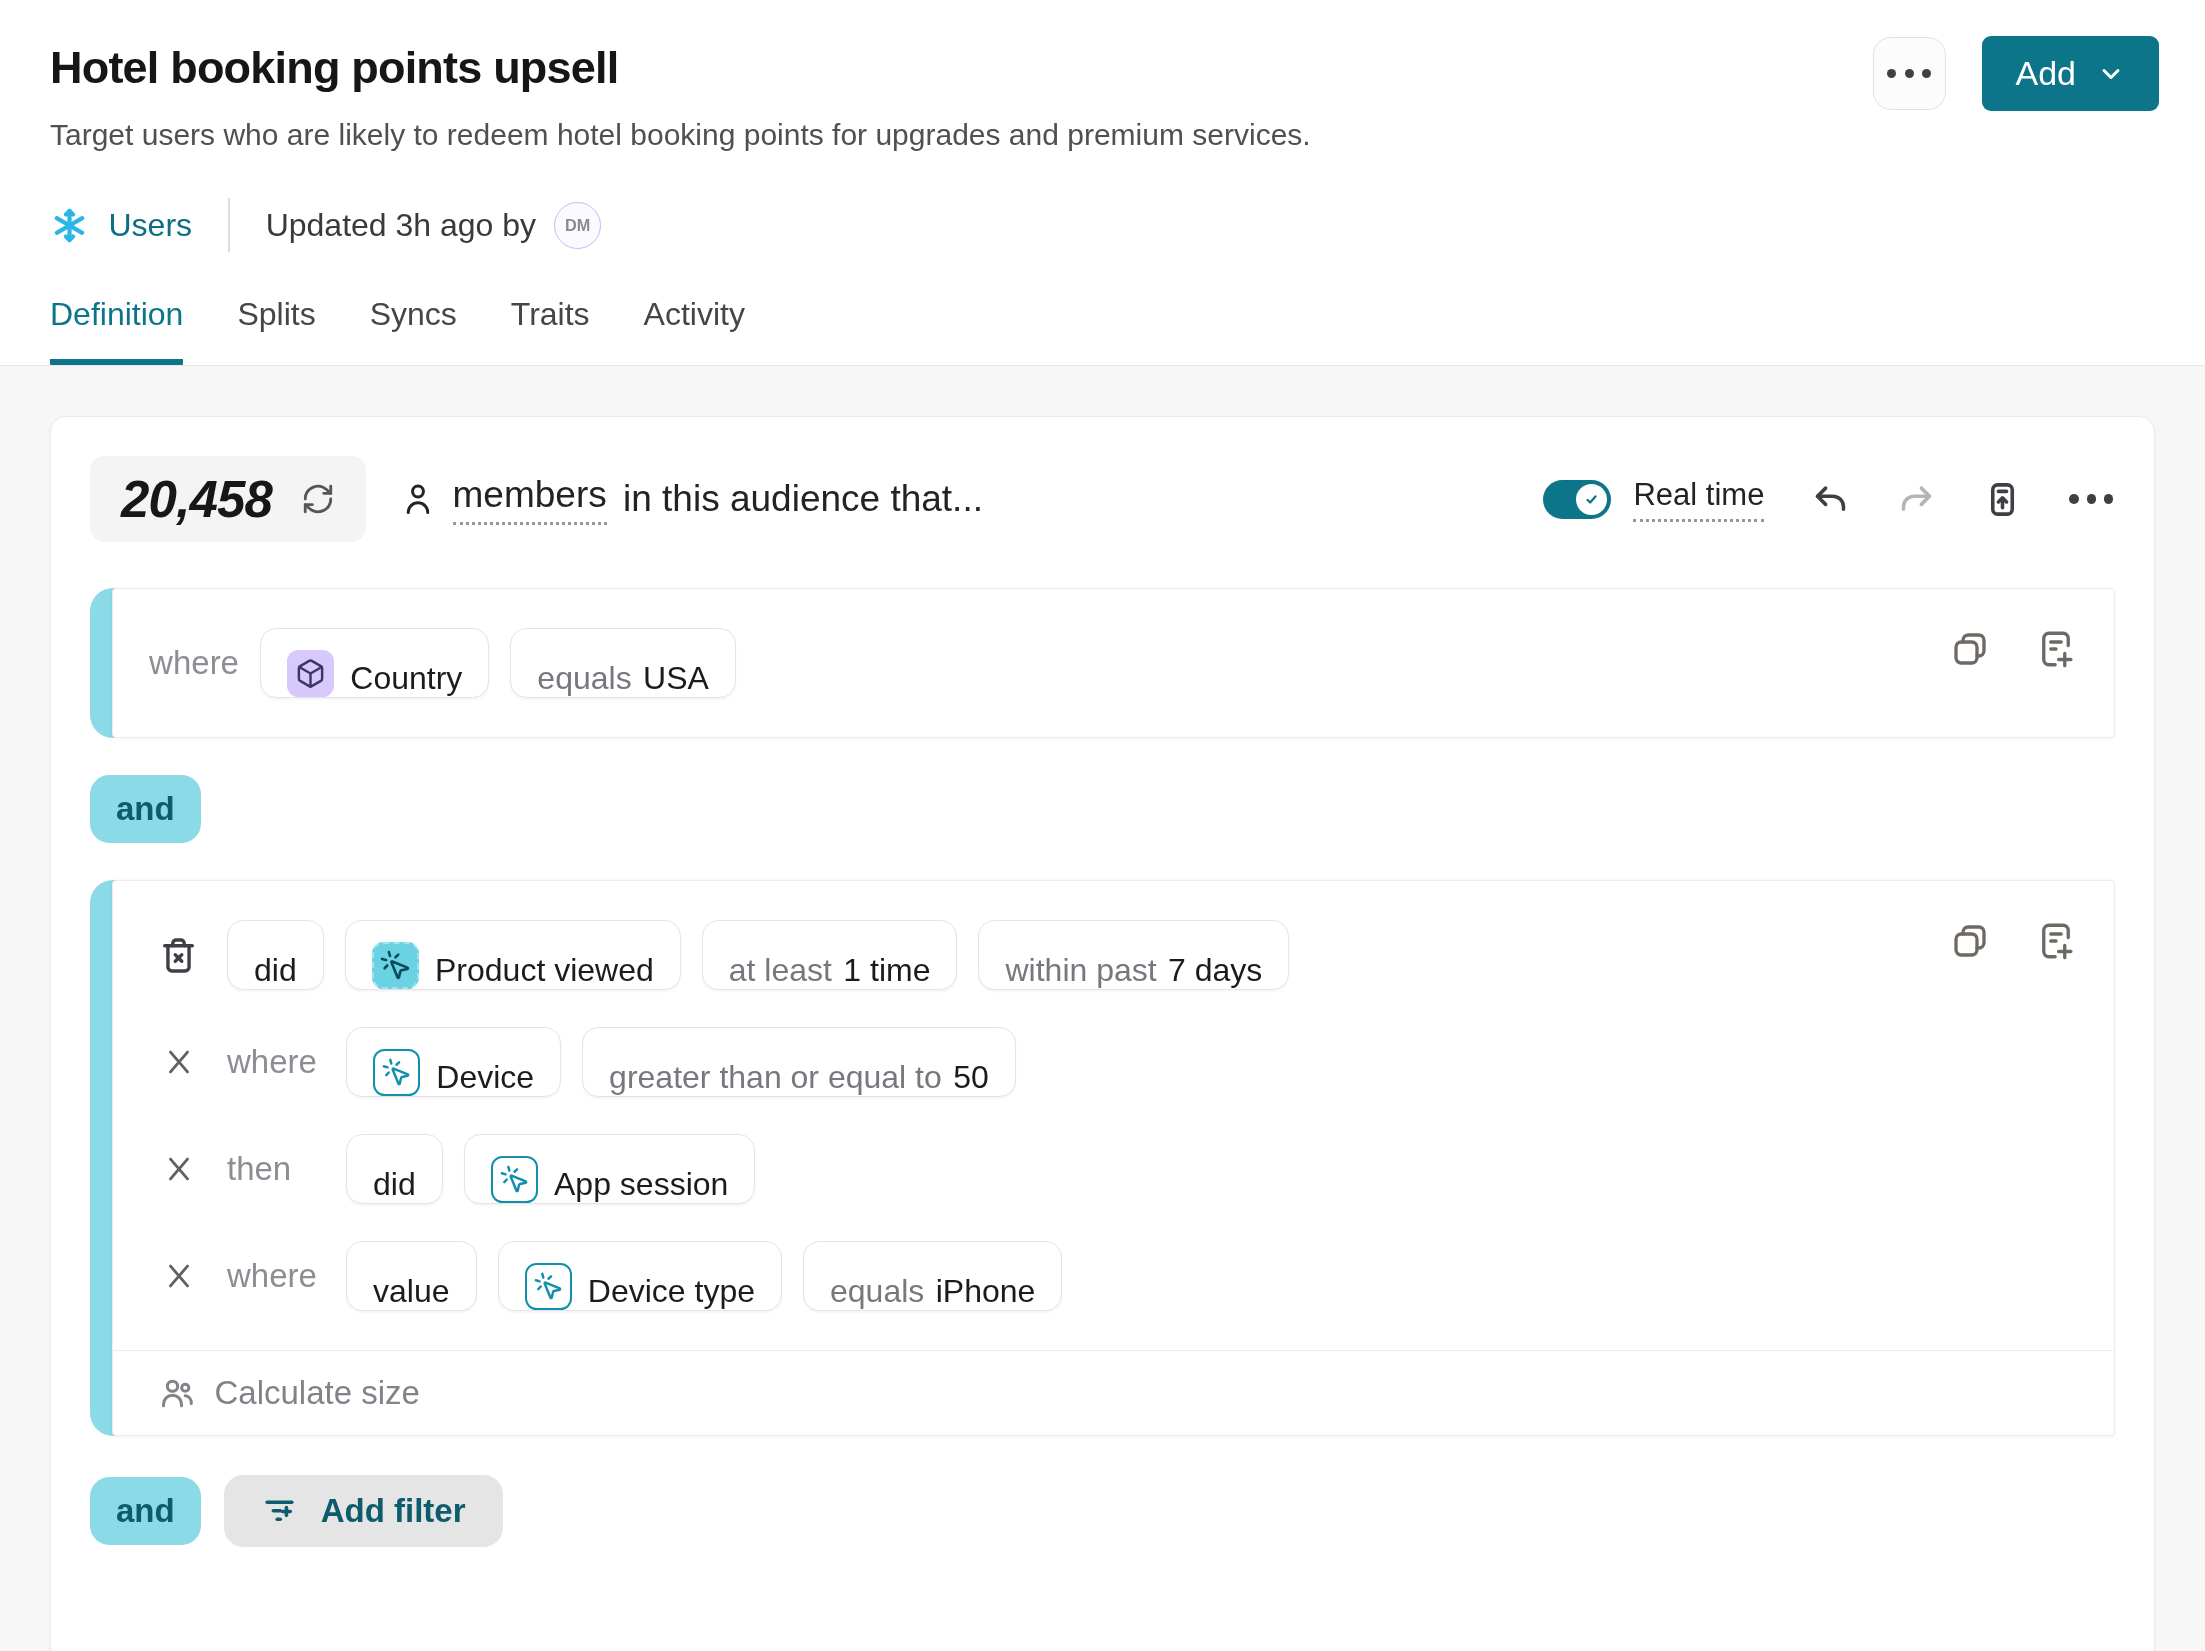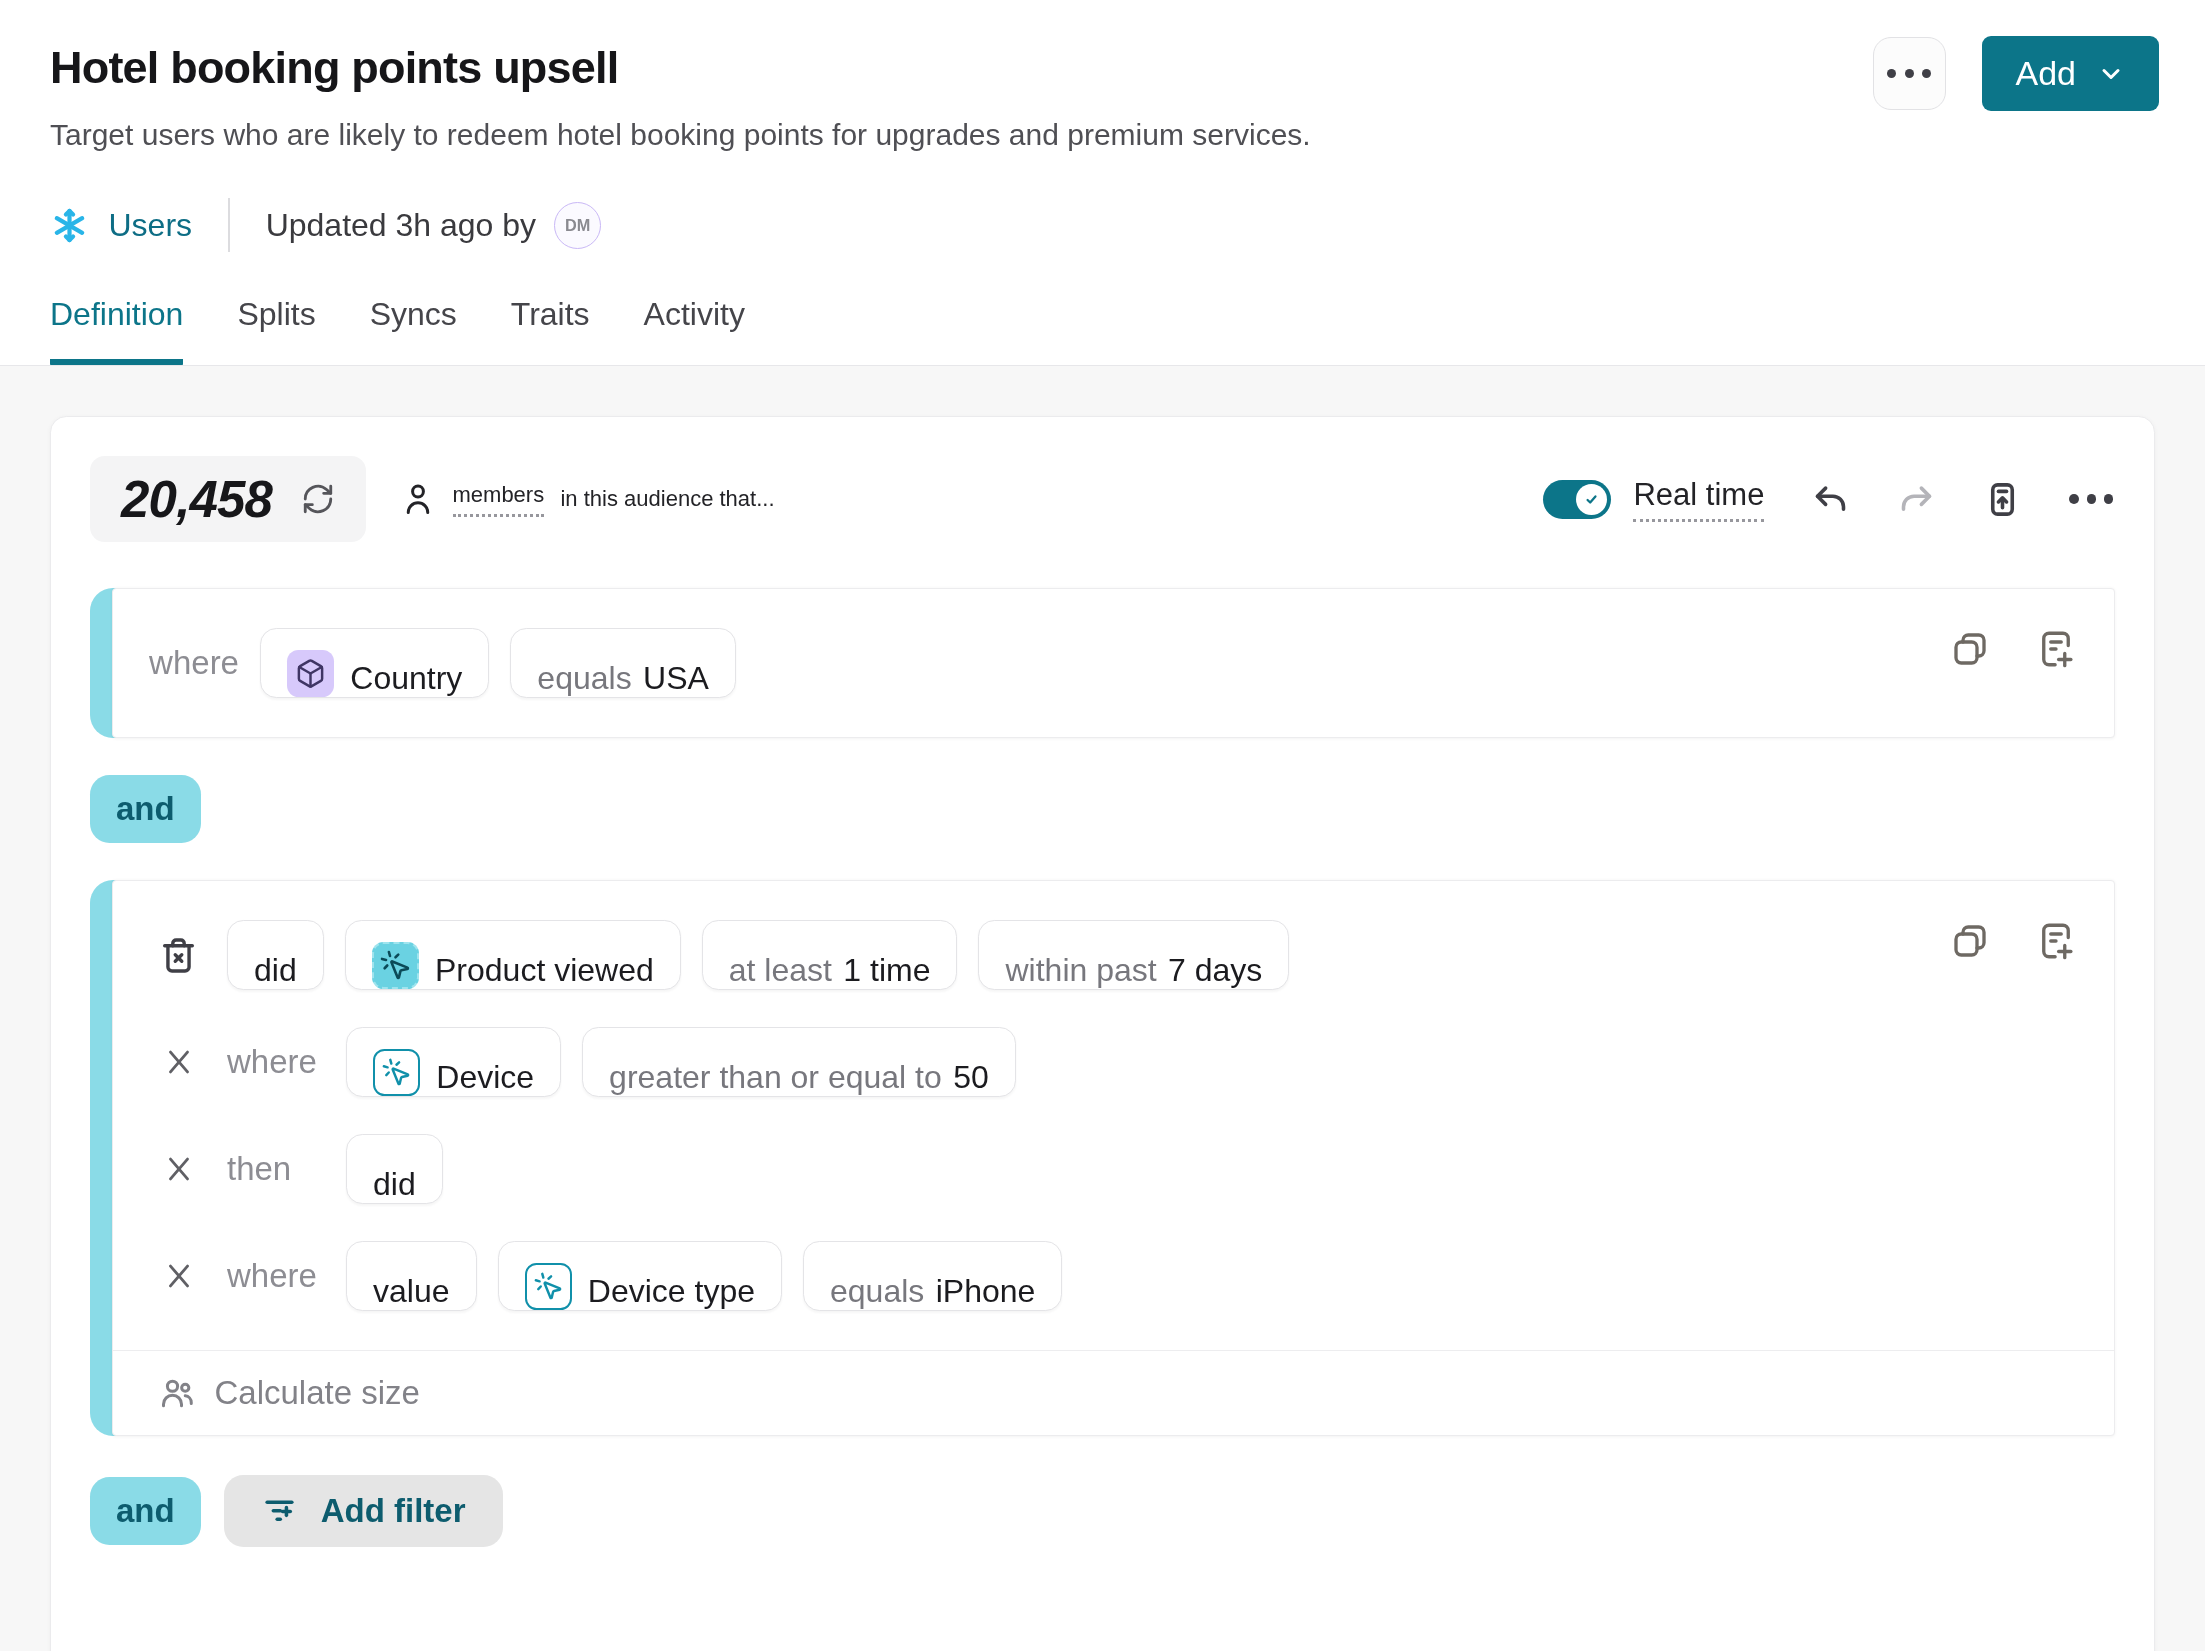--- a/index.html
+++ b/index.html
@@ -33,21 +33,21 @@
 
   
   .main{background:#f7f7f7;height:1288px;padding:50px 50px 0 50px;box-sizing:border-box;}
   .card{background:#fff;border:1.6px solid #ebebed;border-radius:16.3px;box-shadow:0 1.6px 4.9px rgba(0,0,0,.04);
         height:1303px;padding:39px;box-sizing:border-box;position:relative;}
 
   
   .stats{display:flex;align-items:center;height:86px;margin-bottom:46px;position:relative;}
   .count-pill{display:flex;align-items:center;gap:29px;background:#f4f4f5;border-radius:14.7px;height:86px;padding:0 31px;}
   .count{font-size:51px;font-weight:700;color:#17171a;letter-spacing:-0.8px;font-style:italic;}
-  .members-wrap{display:flex;align-items:center;gap:16.3px;margin-left:34px;font-size:22px;color:#232327;}
+  .members-wrap{display:flex;align-items:center;gap:16.3px;margin-left:34px;font-size:37px;color:#232327;}
   .dotted{border-bottom:3.3px dotted #97979d;padding-bottom:5.7px;}
   .stats-right{position:absolute;right:1.6px;display:flex;align-items:center;gap:47px;}
   .toggle{width:68px;height:39px;border-radius:19.5px;background:#0c7589;position:relative;cursor:pointer;}
   .knob{position:absolute;right:4.1px;top:4.1px;width:31px;height:31px;border-radius:50%;background:#fff;
         display:flex;align-items:center;justify-content:center;}
   .rt-label{font-size:31px;color:#232327;margin-left:-24.4px;}
   .icon-btn{cursor:pointer;display:flex;align-items:center;justify-content:center;}
   .hdots{display:flex;gap:7.3px;}
   .hdots .dot{width:9.8px;height:9.8px;}
 
@@ -315,20 +315,32 @@
               <span class="lead icon-btn">
                 <svg width="34" height="34" viewBox="0 0 24 24" fill="none" stroke="#606065" stroke-width="2" stroke-linecap="round">
                     <path d="M18 5 6 19"></path>
                     <path d="m6 5 12 14"></path>
                   </svg>
               </span>
               <span class="gprefix">then</span>
               <span class="chip">
                 <span>did</span>
               </span>
+              <span class="chip">
+                <span class="icon-sq icon-outline">
+                  <svg width="31" height="31" viewBox="0 0 24 24" fill="none" stroke="#1090aa" stroke-width="1.9" stroke-linecap="round" stroke-linejoin="round">
+                    <path d="M14 4.1 12 6"></path>
+                      <path d="m5.1 8-2.9-.8"></path>
+                      <path d="m6 12-1.9 2"></path>
+                      <path d="M7.2 2.2 8 5.1"></path>
+                    <path d="M9.037 9.69a.498.498 0 0 1 .653-.653l11 4.5a.5.5 0 0 1-.074.949l-4.349 1.041a1 1 0 0 0-.74.739l-1.04 4.35a.5.5 0 0 1-.95.074z"></path>
+                  </svg>
+                </span>
+                <span>App session</span>
+              </span>
             </div>
 
             <div class="grow" style="margin-bottom:34px;">
               <span class="lead icon-btn">
                 <svg width="34" height="34" viewBox="0 0 24 24" fill="none" stroke="#606065" stroke-width="2" stroke-linecap="round">
                     <path d="M18 5 6 19"></path>
                     <path d="m6 5 12 14"></path>
                   </svg>
               </span>
               <span class="gprefix">where</span>

